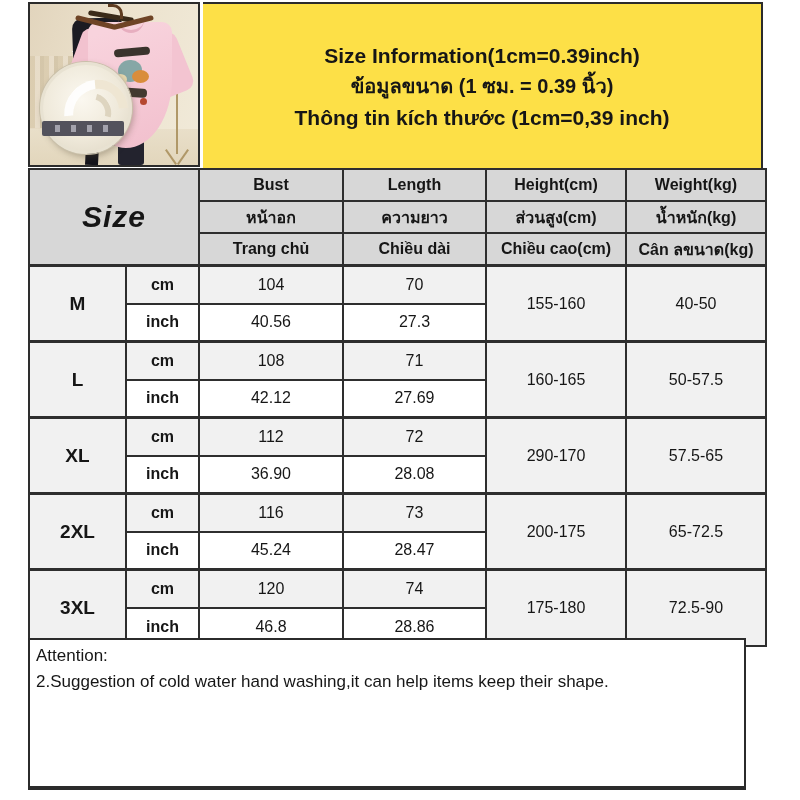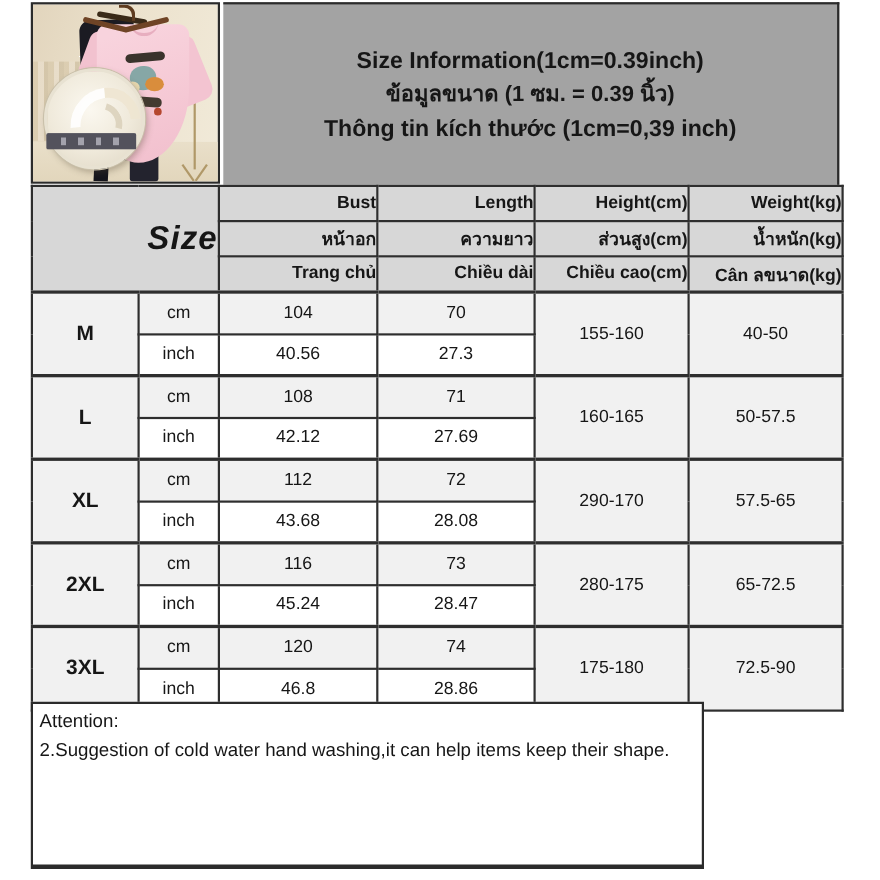--- a/index.html
+++ b/index.html
@@ -61,44 +61,44 @@
                    border:9px solid transparent;border-left:9px solid #ffffff;border-top:9px solid #efe6d2;
                    transform:rotate(40deg);opacity:.9;}
   .ph-circle-swirl2{position:absolute;left:32px;top:28px;width:24px;height:26px;border-radius:50%;
                     border:6px solid transparent;border-right:6px solid #d9cfb8;transform:rotate(-30deg);opacity:.8;}
   .ph-label{position:absolute;left:12px;top:117px;width:82px;height:15px;background:#53525c;border-radius:2px;
             background-image:repeating-linear-gradient(90deg,transparent 0 7px,#a3a2ac 7px 12px,transparent 12px 16px);
             background-size:70px 7px;background-position:6px 4px;background-repeat:no-repeat;}
 
   
   .title-panel{position:absolute;left:203px;top:2px;width:560px;height:166px;
-               background:#a3a3a3;border-top:2px solid #2b2b2b;border-right:2px solid #2b2b2b;
+               background:#fde047;border-top:2px solid #2b2b2b;border-right:2px solid #2b2b2b;
                display:flex;flex-direction:column;align-items:center;justify-content:flex-start;
                padding-top:36px;box-sizing:border-box;text-align:center;}
   .t-en{font-size:21px;font-weight:bold;line-height:31px;}
   .t-th{font-size:20px;font-weight:bold;line-height:31px;}
   .t-vi{font-size:21px;font-weight:bold;line-height:31px;}
 
   
   table.size-table{position:absolute;left:28px;top:168px;width:737px;border-collapse:collapse;
                    table-layout:fixed;font-size:16px;}
   .size-table th,.size-table td{border:2px solid #2e2e2e;text-align:center;vertical-align:middle;
                                 padding:0;overflow:hidden;white-space:nowrap;}
-  .size-table thead th{background:#d7d7d7;height:30px;font-weight:bold;font-size:16px;text-align:right;}
+  .size-table thead th{background:#d7d7d7;height:30px;font-weight:bold;font-size:16px;}
   .size-table th.size-head{font-size:30px;font-weight:bold;letter-spacing:1px;font-style:italic;}
   .size-table tbody tr{height:38px;}
   .size-table td.size-cell{background:#d7d7d7;font-weight:bold;font-size:19px;}
   .size-table tr.r-cm td{background:#f1f1f1;}
-  .size-table td.unit{font-weight:normal;}
+  .size-table td.unit{font-weight:bold;}
   .size-table tr.r-inch td{background:#ffffff;}
   .size-table td.merged{background:#f1f1f1;}
   .size-table tr.block-start td{border-top-width:3px;}
 
   
-  .attention{position:absolute;left:28px;top:638px;width:612px;height:152px;box-sizing:border-box;
+  .attention{position:absolute;left:28px;top:638px;width:718px;height:152px;box-sizing:border-box;
              border:2px solid #2b2b2b;border-bottom-width:4px;background:#ffffff;
              padding:3px 6px;font-size:17px;line-height:26px;}
   .attention p{margin:0;}
 </style>
 </head>
 <body>
 
 <div class="photo">
   <div class="ph-floor"></div>
   <div class="ph-sparkles"></div>
@@ -198,29 +198,29 @@
     <tr class="r-cm block-start">
       <td class="size-cell" rowspan="2">XL</td>
       <td class="unit">cm</td>
       <td>112</td>
       <td>72</td>
       <td class="merged" rowspan="2">290-170</td>
       <td class="merged" rowspan="2">57.5-65</td>
     </tr>
     <tr class="r-inch">
       <td class="unit">inch</td>
-      <td>43.68</td>
+      <td>36.90</td>
       <td>28.08</td>
     </tr>
     <tr class="r-cm block-start">
       <td class="size-cell" rowspan="2">2XL</td>
       <td class="unit">cm</td>
       <td>116</td>
       <td>73</td>
-      <td class="merged" rowspan="2">280-175</td>
+      <td class="merged" rowspan="2">200-175</td>
       <td class="merged" rowspan="2">65-72.5</td>
     </tr>
     <tr class="r-inch">
       <td class="unit">inch</td>
       <td>45.24</td>
       <td>28.47</td>
     </tr>
     <tr class="r-cm block-start">
       <td class="size-cell" rowspan="2">3XL</td>
       <td class="unit">cm</td>

